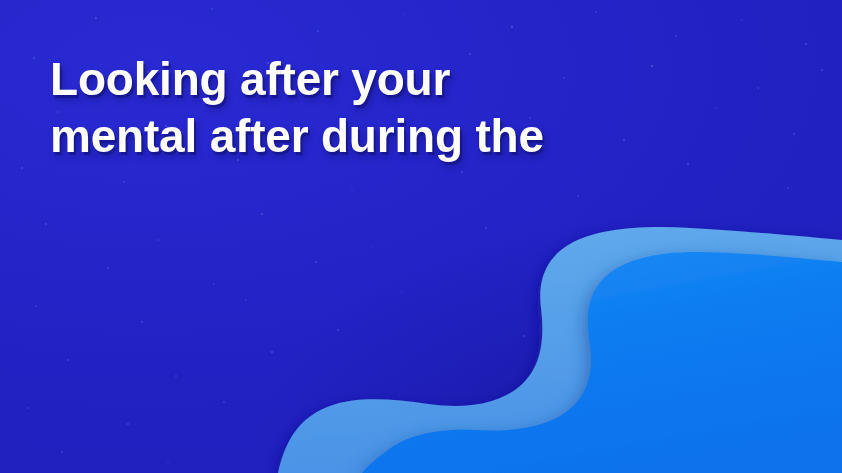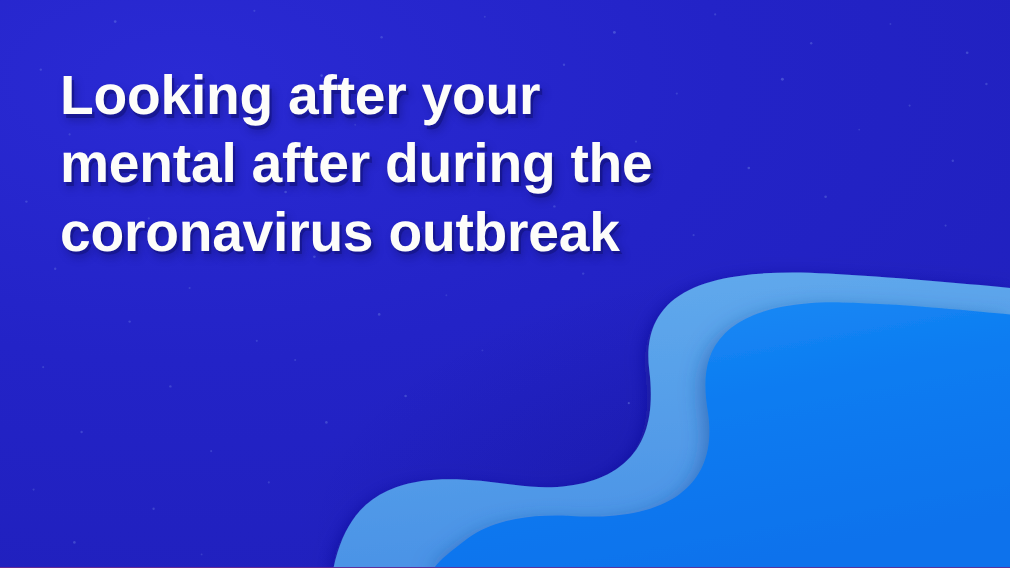--- a/index.html
+++ b/index.html
@@ -6,21 +6,21 @@
   html, body {
     margin: 0;
     padding: 0;
     background: #1a1a8c;
   }
   #banner {
     position: relative;
     width: 842px;
     height: 473px;
     overflow: hidden;
-    background: #ec4899;
+    background: #0f766e;
     font-family: "Liberation Sans", sans-serif;
   }
 
   
   .bg-base {
     position: absolute;
     inset: 0;
     background:
       radial-gradient(120% 110% at 18% 14%, #2a2ad4 0%, #2323c7 45%, #1f1fba 100%);
   }
@@ -193,16 +193,15 @@
                C544,428 510,432 476,430
                C440,428 408,434 388,450
                C375,460 367,466 362,473
                L842,473 Z"></path>
     </svg>
   </div>
 
   <h1 class="headline">
     <span class="headline-line">Looking after your</span>
     <span class="headline-line">mental after during the</span>
-    <span class="headline-line">coronavirus outbreak</span>
   </h1>
 
 </div>
 
 </body></html>

